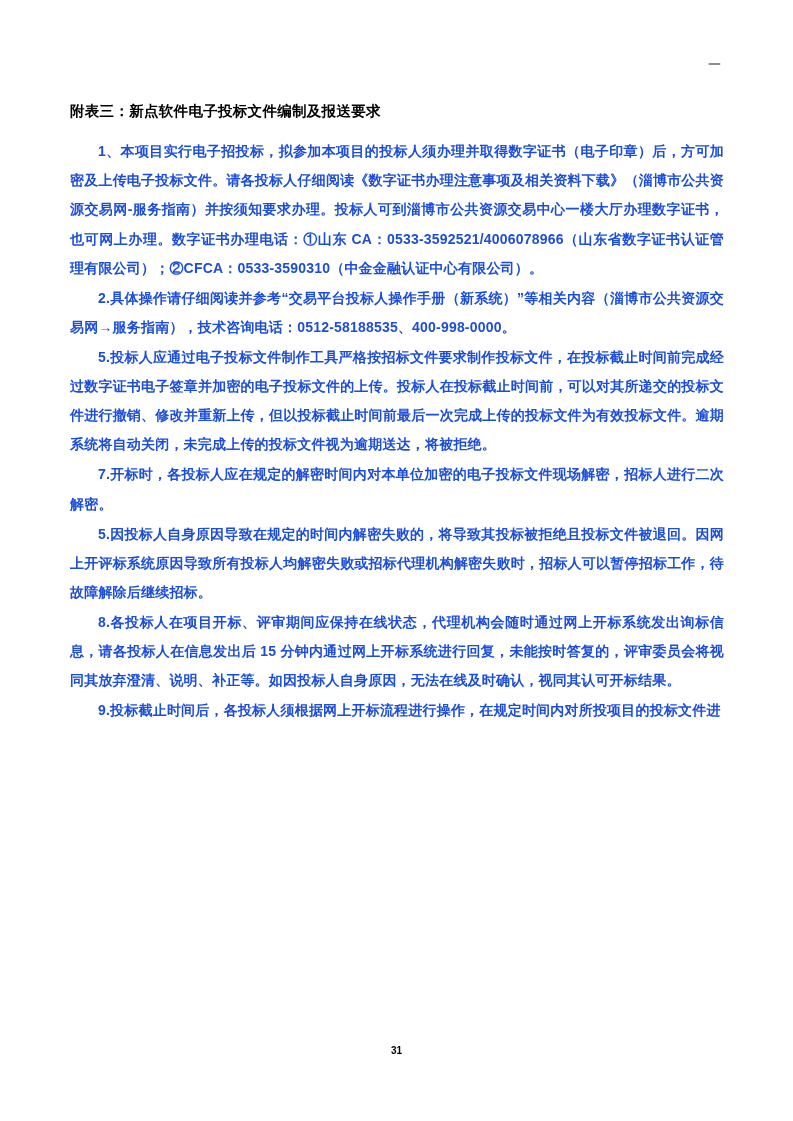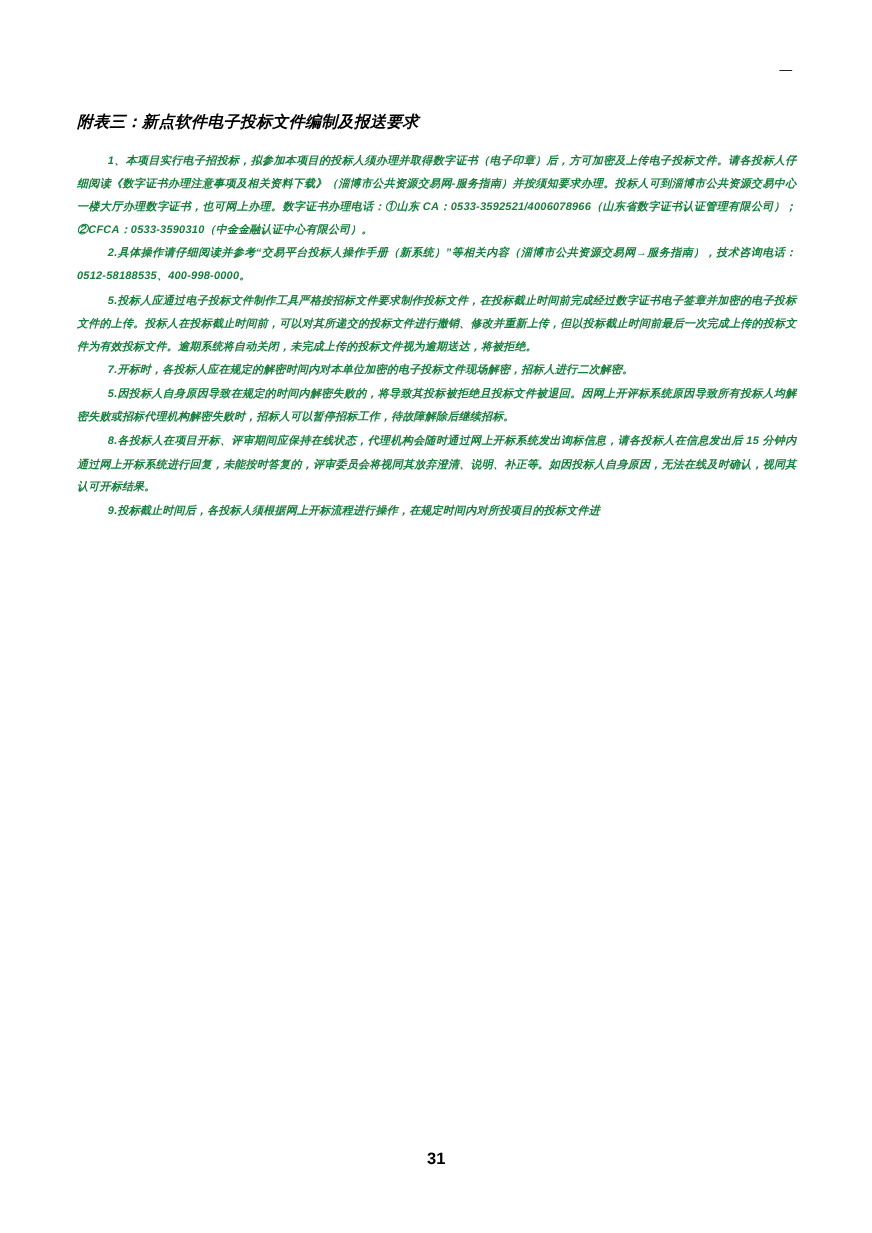--- a/index.html
+++ b/index.html
@@ -29,48 +29,47 @@
     font-size: 13px;
     color: #222;
     letter-spacing: 0;
     line-height: 1;
   }
   .content {
     position: absolute;
     left: 70px;
     top: 100px;
     width: 654px;
-    font-style: italic;
   }
   .doc-title {
     font-size: 14.5px;
     font-weight: bold;
     line-height: 1.6;
     letter-spacing: 0.3px;
     margin-bottom: 14px;
     color: #000;
   }
   .para {
-    font-size: 10px;
+    font-size: 14px;
     font-weight: bold;
     line-height: 2.08;
     text-align: justify;
     text-justify: inter-ideograph;
     letter-spacing: 0.2px;
-    color: #15803d;
+    color: #1d4ed8;
     margin: 0 0 1px 0;
     text-indent: 28px;
   }
   .page-number {
     position: absolute;
     left: 0;
     right: 0;
     top: 1045px;
     text-align: center;
-    font-size: 15px;
+    font-size: 10px;
     font-weight: bold;
     color: #000;
   }
 </style>
 </head>
 <body>
 
 <div class="page">
 
   <div class="header-mark">一</div>

